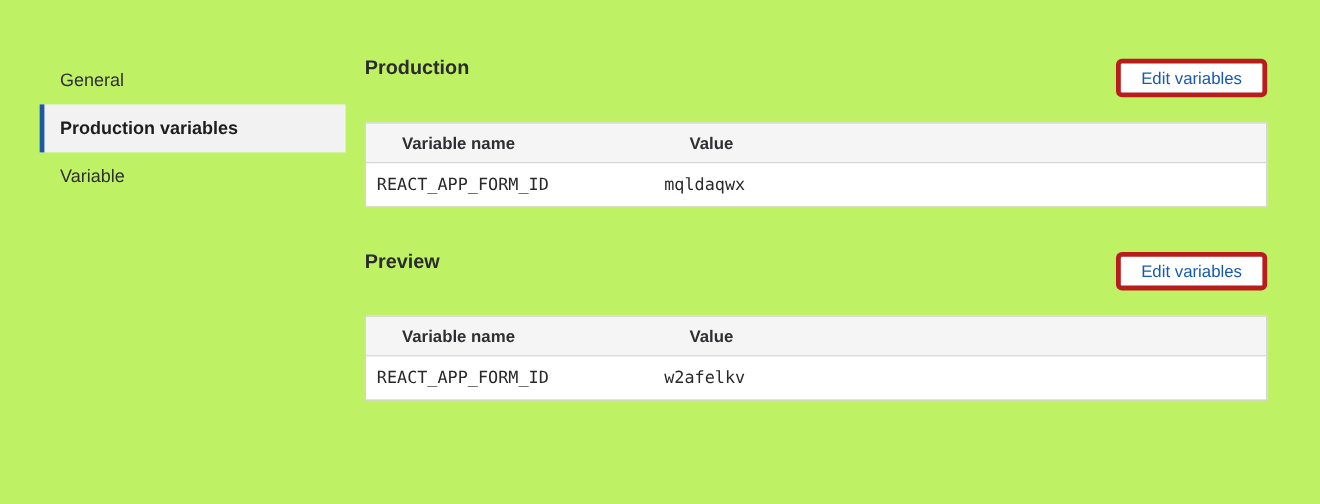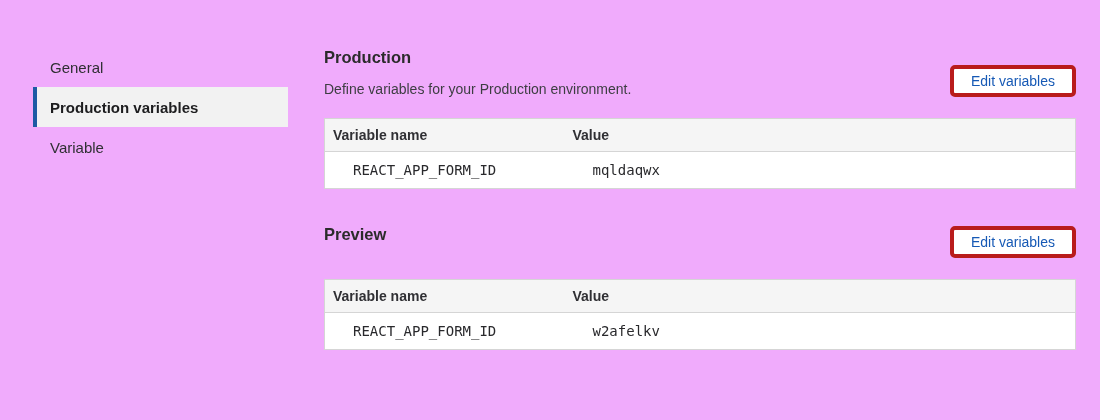--- a/index.html
+++ b/index.html
@@ -6,24 +6,23 @@
   html, body { background: #ffffff; }
   body {
     font-family: "Liberation Sans", "DejaVu Sans", sans-serif;
     color: #2b2b2b;
     -webkit-font-smoothing: antialiased;
   }
   .page {
     position: relative;
     width: 1100px;
     height: 420px;
-    background: #f0abfc;
+    background: #bef264;
     overflow: hidden;
     display: flex;
-    gap: 20px;
   }
 
   
   .sidebar {
     width: 255px;
     margin-left: 33px;
     padding-top: 47px;
     flex-shrink: 0;
   }
   .nav-item {
@@ -87,29 +86,29 @@
     margin-top: 21px;
     border-collapse: collapse;
     border: 1px solid #d5d5d5;
   }
   table.vars th {
     background: #f5f5f5;
     text-align: left;
     font-size: 14px;
     font-weight: 700;
     color: #303034;
-    padding: 8px 8px;
+    padding: 8px 30px;
     border-bottom: 1px solid #d5d5d5;
   }
   table.vars th.col-name, table.vars td.cell-name { width: 240px; }
   table.vars td {
     font-family: "DejaVu Sans Mono", "Liberation Mono", monospace;
     font-size: 14px;
     color: #29292c;
-    padding: 10px 28px;
+    padding: 10px 9px;
     background: #ffffff;
   }
 </style>
 </head>
 <body>
 
 <div class="page">
 
   <nav class="sidebar">
     <div class="nav-item">
@@ -122,21 +121,20 @@
       <span>Variable</span>
     </div>
   </nav>
 
   <main class="main">
 
     <section class="section">
       <div class="sec-head">
         <div>
           <h2 class="sec-title">Production</h2>
-          <p class="sec-desc">Define variables for your Production environment.</p>
         </div>
         <button class="btn-outline">Edit variables</button>
       </div>
       <table class="vars">
         <thead>
           <tr>
             <th class="col-name">Variable name</th>
             <th>Value</th>
           </tr>
         </thead>

